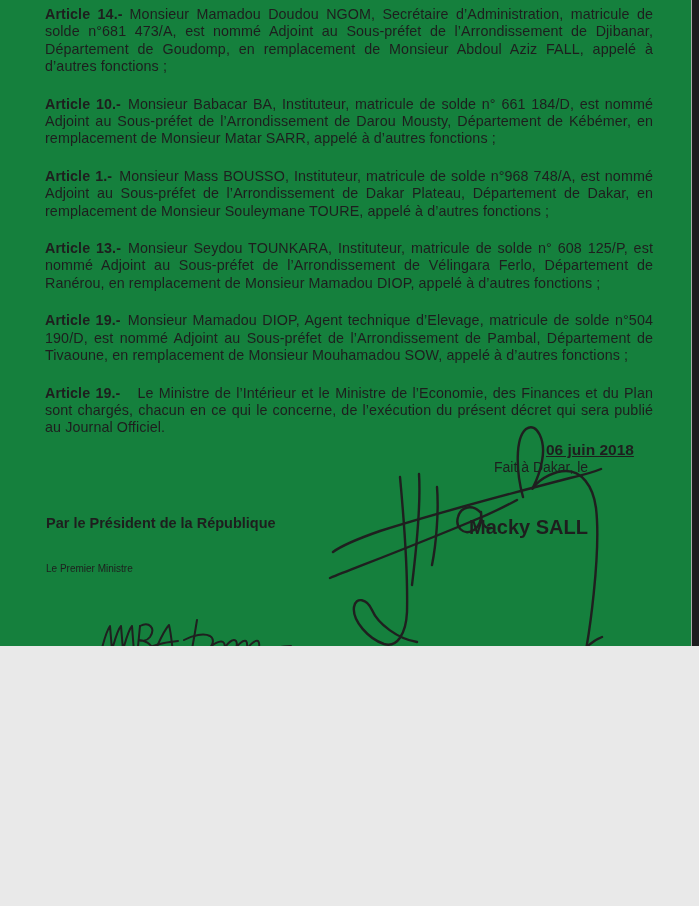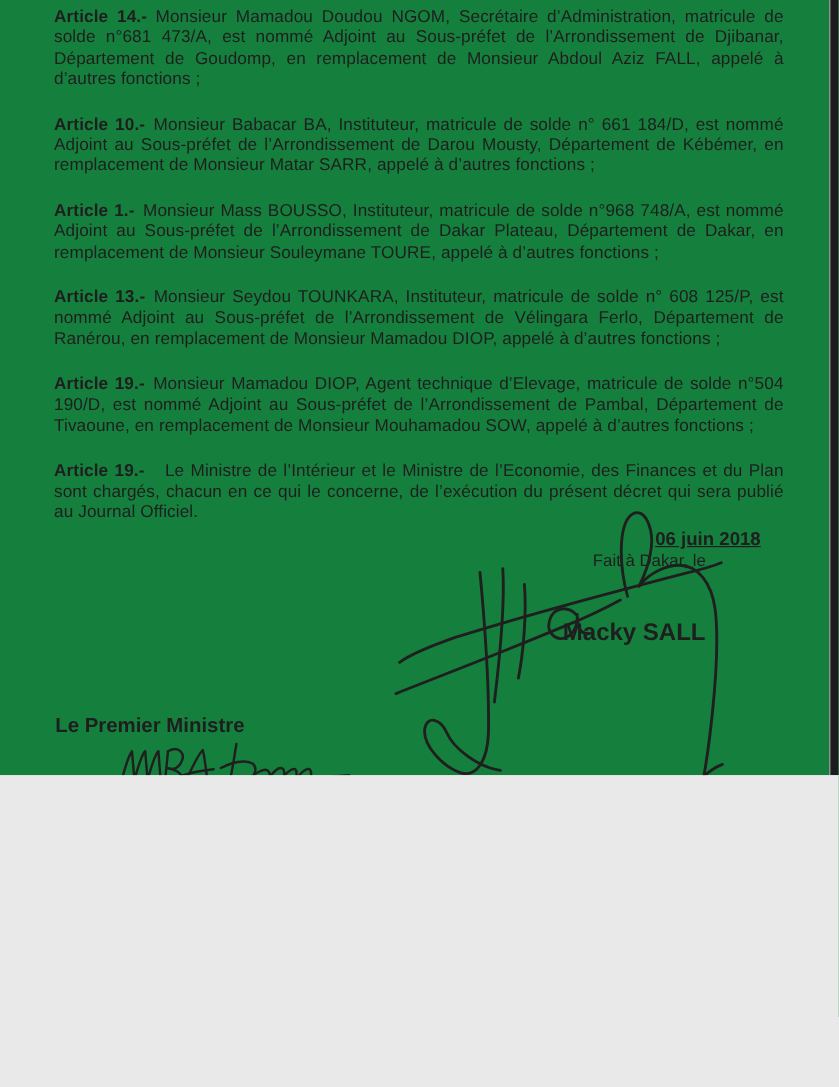--- a/index.html
+++ b/index.html
@@ -25,40 +25,41 @@
     text-align:justify;
     letter-spacing:.1px;
   }
   .art-label{font-weight:bold;margin-right:7px;}
   .gap-sm .art-label{margin-right:17px;}
   .abs{position:absolute;white-space:nowrap;}
   .fait{left:446px;top:459px;font-size:14px;margin-left:48px;}
   .date{left:546px;top:441px;font-size:15.5px;font-weight:bold;text-decoration:underline;}
   .pres-label{left:46px;top:515px;font-size:14.5px;font-weight:bold;}
   .pres-name{left:469px;top:516px;font-size:20px;font-weight:bold;}
-  .pm-label{left:46px;top:595px;font-size:17px;font-weight:bold;}
+  .pm-label{left:46px;top:563px;font-size:10px;font-weight:normal;}
   .pm-name{left:46px;top:669px;font-size:19px;font-weight:bold;letter-spacing:.2px;}
   svg.overlay{position:absolute;left:0;top:0;pointer-events:none;}
 </style>
 </head>
 <body>
 
 <div class="page">
 
   <div class="content">
     <p class="article"><b class="art-label">Article 14.-</b><span>Monsieur Mamadou Doudou NGOM, Secrétaire d’Administration, matricule de solde n°681 473/A, est nommé Adjoint au Sous-préfet de l’Arrondissement de Djibanar, Département de Goudomp, en remplacement de Monsieur Abdoul Aziz FALL, appelé à d’autres fonctions ;</span></p>
     <p class="article"><b class="art-label">Article 10.-</b><span>Monsieur Babacar BA, Instituteur, matricule de solde n° 661 184/D, est nommé Adjoint au Sous-préfet de l’Arrondissement de Darou Mousty, Département de Kébémer, en remplacement de Monsieur Matar SARR, appelé à d’autres fonctions ;</span></p>
     <p class="article"><b class="art-label">Article 1.-</b><span>Monsieur Mass BOUSSO, Instituteur, matricule de solde n°968 748/A, est nommé Adjoint au Sous-préfet de l’Arrondissement de Dakar Plateau, Département de Dakar, en remplacement de Monsieur Souleymane TOURE, appelé à d’autres fonctions ;</span></p>
     <p class="article"><b class="art-label">Article 13.-</b><span>Monsieur Seydou TOUNKARA, Instituteur, matricule de solde n° 608 125/P, est nommé Adjoint au Sous-préfet de l’Arrondissement de Vélingara Ferlo, Département de Ranérou, en remplacement de Monsieur Mamadou DIOP, appelé à d’autres fonctions ;</span></p>
     <p class="article"><b class="art-label">Article 19.-</b><span>Monsieur Mamadou DIOP, Agent technique d’Elevage, matricule de solde n°504 190/D, est nommé Adjoint au Sous-préfet de l’Arrondissement de Pambal, Département de Tivaoune, en remplacement de Monsieur Mouhamadou SOW, appelé à d’autres fonctions ;</span></p>
     <p class="article gap-sm"><b class="art-label">Article 19.-</b><span>Le Ministre de l’Intérieur et le Ministre de l’Economie, des Finances et du Plan sont chargés, chacun en ce qui le concerne, de l’exécution du présent décret qui sera publié au Journal Officiel.</span></p>
   </div>
 
   <div class="abs fait">Fait à Dakar, le</div>
   <div class="abs date">06 juin 2018</div>
+  <div class="abs pres-label">Par le Président de la République</div>
   <div class="abs pres-name">Macky SALL</div>
   <div class="abs pm-label">Le Premier Ministre</div>
   <div class="abs pm-name">Mahammed Boun Abdallah DIONNE</div>
 
   <svg class="overlay" width="699" height="906" viewBox="0 0 699 906">
 
     <g fill="none" stroke="#1f1f1f" stroke-width="2.4" stroke-linecap="round" stroke-linejoin="round">
       <path d="M 523 497 C 516 472 515 438 526 429 C 537 421 546 441 542 461 C 539 479 530 492 533 488 C 541 477 556 471 566 471 C 581 471 593 485 596 508 C 601 550 590 638 581 673 C 577 690 571 701 563 699"></path>
       <path d="M 333 552 C 341 546 360 538 380 531 C 440 512 520 491 570 478 C 583 475 594 472 601 469"></path>
       <path d="M 330 578 C 360 566 420 543 470 522 C 490 514 506 506 517 500"></path>

